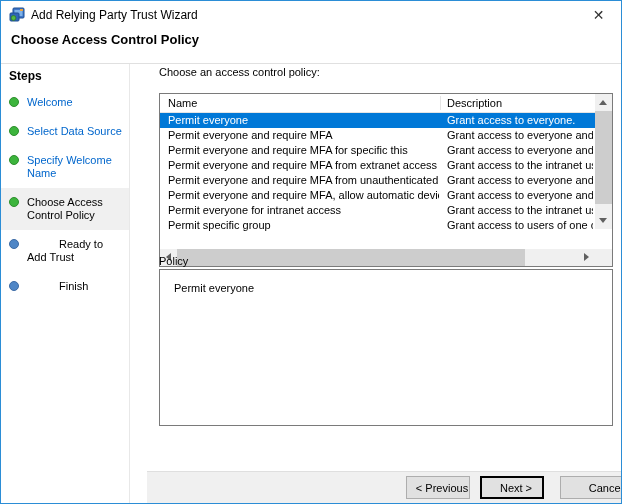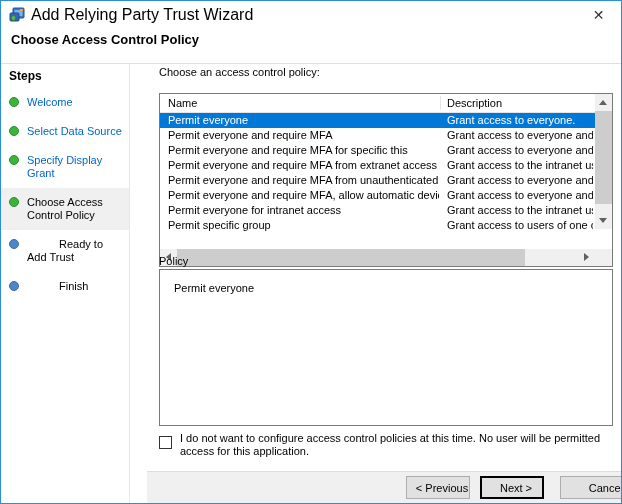--- a/index.html
+++ b/index.html
@@ -4,21 +4,21 @@
 <style>
   * { margin:0; padding:0; box-sizing:border-box; }
   html,body { width:622px; height:504px; }
   body { font-family:"Liberation Sans","DejaVu Sans",sans-serif; font-size:11px; color:#000; background:#fff; }
 
   .window { position:relative; width:622px; height:504px; background:#fff; border:1px solid #2b8dd6; overflow:hidden; }
 
   
   .titlebar { position:absolute; top:0; left:0; right:0; height:28px; background:#fff; }
   .app-icon { position:absolute; left:8px; top:6px; width:16px; height:16px; }
-  .title-text { position:absolute; left:30px; top:0; height:28px; line-height:28px; font-size:16px; color:#000; }
+  .title-text { position:absolute; left:30px; top:0; height:28px; line-height:28px; font-size:12px; color:#000; }
   .close-btn { position:absolute; right:0; top:0; width:45px; height:28px; text-align:center; line-height:28px; font-size:14px; color:#333; cursor:default; }
 
   .page-title { position:absolute; left:10px; top:31px; font-size:13px; font-weight:bold; color:#000; }
   .top-rule { position:absolute; left:0; right:0; top:62px; height:1px; background:#e0e0e0; }
 
   
   .sidebar { position:absolute; left:0; top:63px; bottom:0; width:129px; background:#fff; border-right:1px solid #e8e8e8; }
   .steps-title { position:absolute; left:8px; top:5px; font-size:12px; font-weight:bold; }
   .steps-list { position:absolute; top:24px; left:0; right:0; }
   .step-item { position:relative; padding:8px 6px 8px 26px; line-height:13px; cursor:default; }
@@ -92,21 +92,21 @@
   </div>
 
   <div class="page-title">Choose Access Control Policy</div>
   <div class="top-rule"></div>
 
   <div class="sidebar">
     <div class="steps-title">Steps</div>
     <div class="steps-list" id="steps-list">
         <div class="step-item done"><span class="dot"></span><span class="lbl">Welcome</span></div>
         <div class="step-item done"><span class="dot"></span><span class="lbl">Select Data Source</span></div>
-        <div class="step-item done"><span class="dot"></span><span class="lbl">Specify Display Grant</span></div>
+        <div class="step-item done"><span class="dot"></span><span class="lbl">Specify Welcome Name</span></div>
         <div class="step-item current"><span class="dot"></span><span class="lbl">Choose Access Control Policy</span></div>
         <div class="step-item pending"><span class="dot"></span><span class="lbl">Ready to Add Trust</span></div>
         <div class="step-item pending"><span class="dot"></span><span class="lbl">Finish</span></div>
       </div>
   </div>
 
   <div class="list-label">Choose an access control policy:</div>
 
   <div class="acp-table">
     <div class="thead">
@@ -160,24 +160,20 @@
       <span class="arr arr-right"></span>
     </div>
     <div class="sb-corner"></div>
   </div>
 
   <div class="policy-label">Policy</div>
   <div class="policy-box">
     <div class="policy-text">Permit everyone</div>
   </div>
 
-  <div class="chk-row">
-    <span class="chk-box"></span>
-    <span class="chk-label">I do not want to configure access control policies at this time. No user will be permitted access for this application.</span>
-  </div>
 
   <div class="footer">
     <button class="btn btn-prev">&lt; Previous</button>
     <button class="btn btn-next">Next &gt;</button>
     <button class="btn btn-cancel">Cancel</button>
   </div>
 
 </div>
 
 </body></html>

